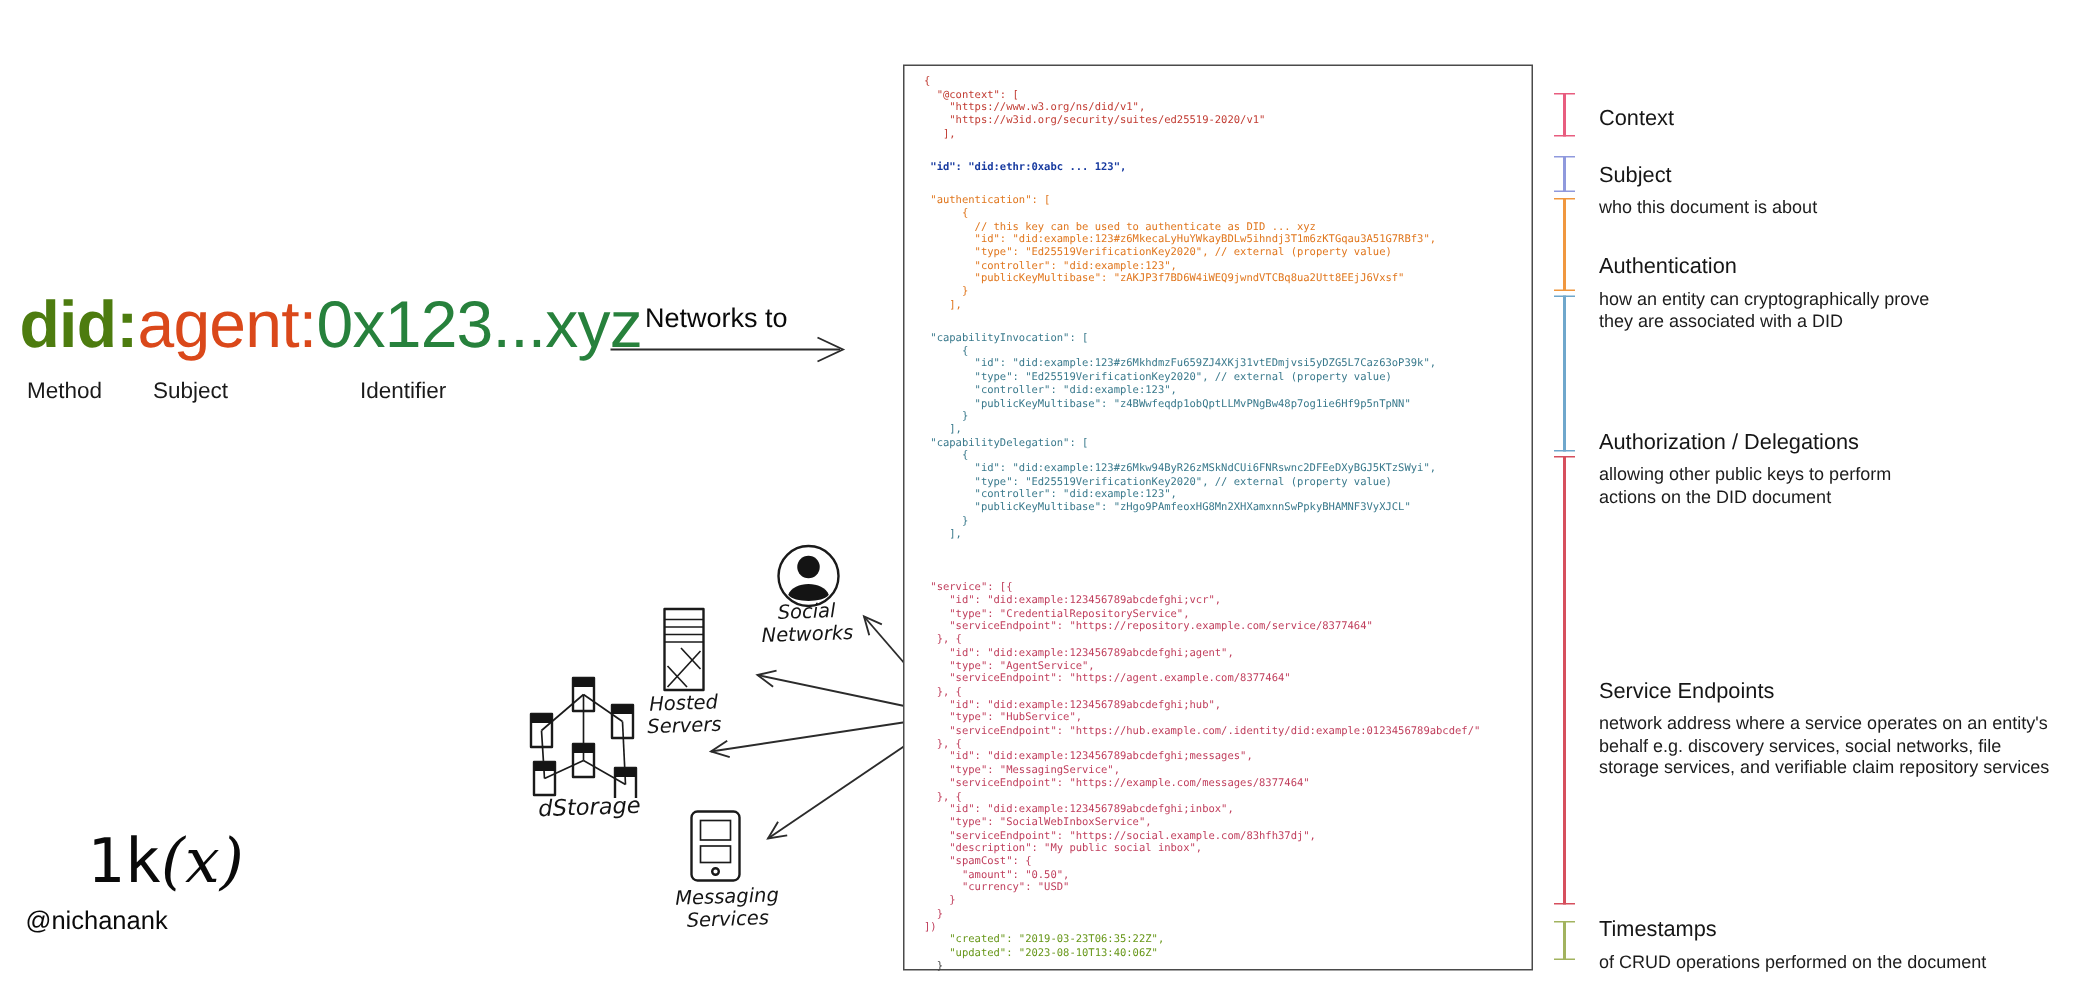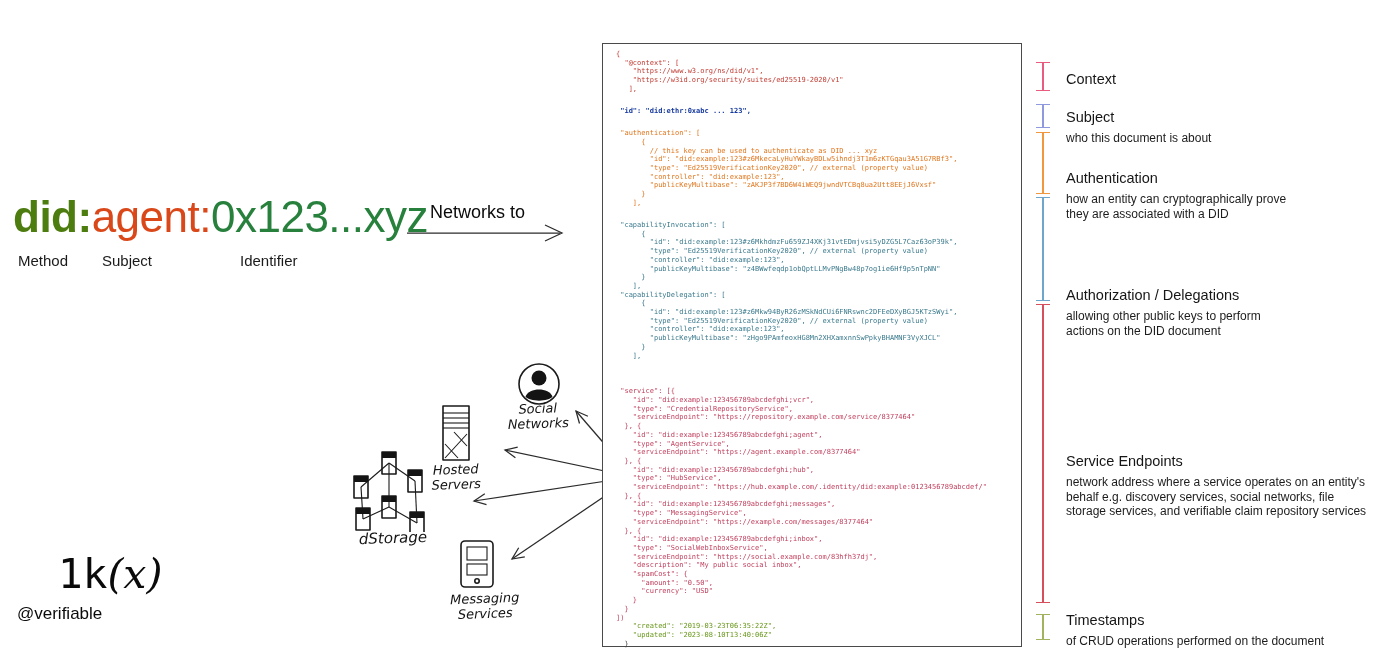--- a/index.html
+++ b/index.html
@@ -216,15 +216,15 @@
     <rect class="thin" x="8" y="8" width="20" height="13"></rect>
     <rect class="thin" x="8" y="25" width="20" height="11"></rect>
     <circle class="st" cx="18" cy="42" r="2.2"></circle>
   </svg>
   <div class="icon-label" style="left:445px;top:591px;width:80px">
     <div>Messaging</div>
     <div>Services</div>
   </div>
 
   <div class="logo"><span class="logo-1k">1k</span><span class="logo-x">(x)</span></div>
-  <div class="handle">@verifiable</div>
+  <div class="handle">@nichanank</div>
 
 </div>
 
 </body></html>

